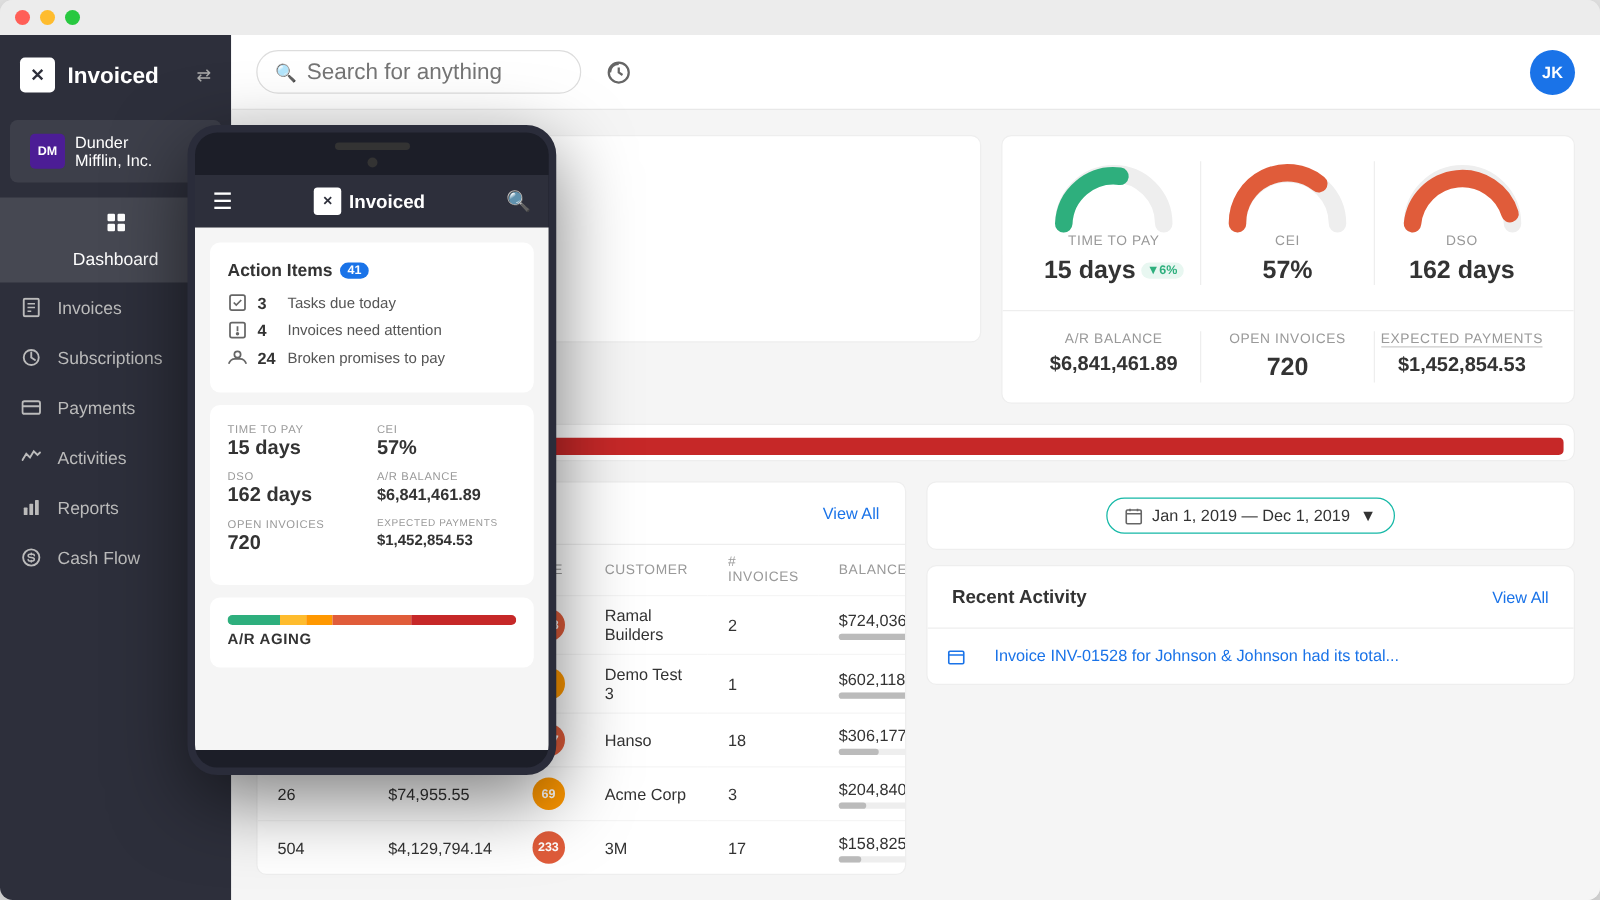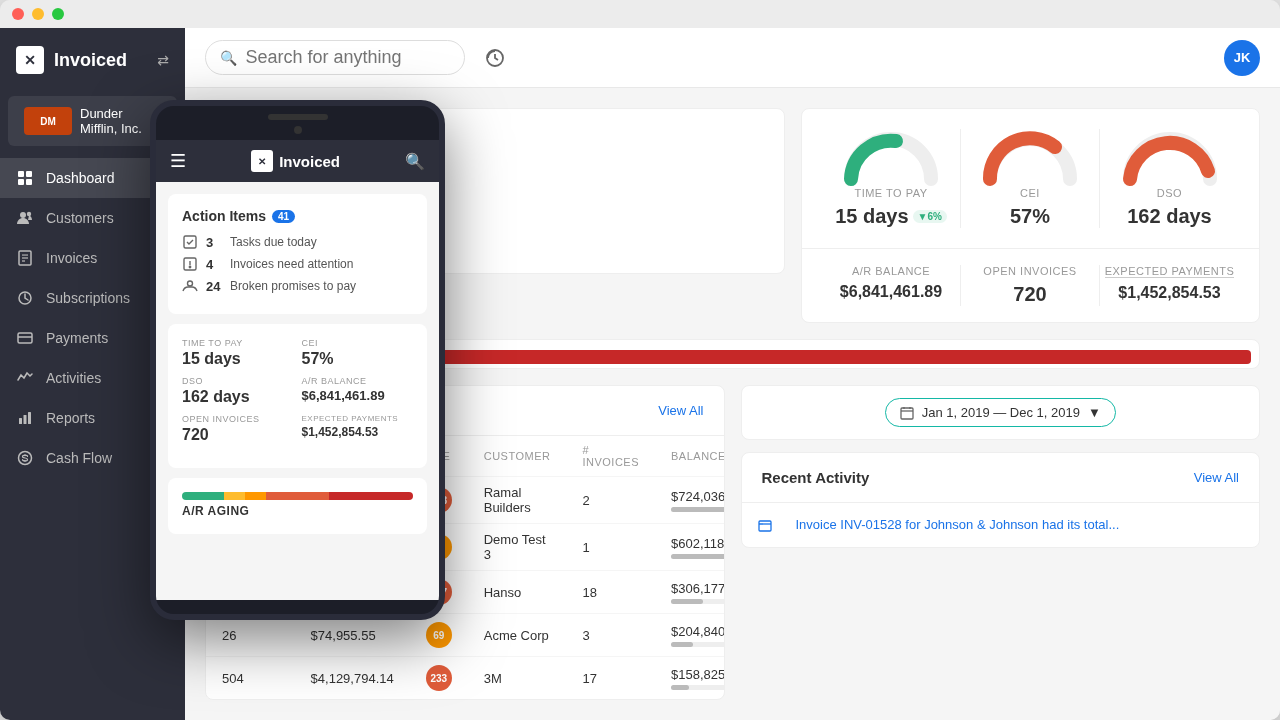--- a/index.html
+++ b/index.html
@@ -14,26 +14,26 @@
     .tl-green { background: #28c840; }
     .app-body { display: flex; flex: 1; overflow: hidden; }
 
     
     .sidebar { width: 185px; background: #2d2f3b; display: flex; flex-direction: column; flex-shrink: 0; }
     .sidebar-logo { display: flex; align-items: center; gap: 10px; padding: 18px 16px; }
     .logo-icon { width: 28px; height: 28px; background: #fff; border-radius: 4px; display: flex; align-items: center; justify-content: center; font-weight: 900; color: #2d2f3b; font-size: 14px; }
     .logo-text { color: #fff; font-size: 18px; font-weight: 600; }
     .sidebar-collapse { margin-left: auto; color: #aaa; font-size: 14px; cursor: pointer; }
     .company-selector { display: flex; align-items: center; gap: 8px; padding: 10px 16px; background: rgba(255,255,255,0.08); margin: 4px 8px; border-radius: 6px; cursor: pointer; }
-    .company-avatar { width: 48px; height: 28px; background: #c2410c; border-radius: 4px; display: flex; align-items: center; justify-content: center; font-size: 10px; color: #fff; font-weight: 600; flex-shrink: 0; }
+    .company-avatar { width: 28px; height: 28px; background: #4c1d95; border-radius: 4px; display: flex; align-items: center; justify-content: center; font-size: 10px; color: #fff; font-weight: 600; flex-shrink: 0; }
     .company-name { color: #fff; font-size: 13px; font-weight: 500; flex: 1; }
     .company-caret { color: #aaa; font-size: 10px; }
     .nav-items { margin-top: 8px; }
     .nav-item { display: flex; align-items: center; gap: 12px; padding: 11px 16px; cursor: pointer; color: #bbb; font-size: 14px; transition: background 0.15s; }
-    .nav-item.active { background: rgba(255,255,255,0.12); color: #fff; }
+    .nav-item.active { background: rgba(255,255,255,0.12); color: #fff; flex-direction: column; }
     .nav-icon { width: 18px; height: 18px; display: flex; align-items: center; justify-content: center; flex-shrink: 0; }
     .nav-label { font-size: 14px; }
 
     
     .main { flex: 1; display: flex; flex-direction: column; background: #f5f5f5; overflow: hidden; }
 
     
     .header { height: 60px; background: #fff; border-bottom: 1px solid #e8e8e8; display: flex; align-items: center; padding: 0 20px; gap: 12px; flex-shrink: 0; }
     .search-box { display: flex; align-items: center; gap: 8px; border: 1px solid #ddd; border-radius: 20px; padding: 6px 14px; width: 260px; background: #fff; }
     .search-icon-svg { color: #aaa; font-size: 14px; }
@@ -133,31 +133,20 @@
                 <rect x="9" y="1" width="6" height="6" rx="1"></rect>
                 <rect x="1" y="9" width="6" height="6" rx="1"></rect>
                 <rect x="9" y="9" width="6" height="6" rx="1"></rect>
               </svg>
           </div>
           <span class="nav-label">Dashboard</span>
         </div>
         <div class="nav-item">
           <div class="nav-icon">
             <svg width="16" height="16" viewBox="0 0 16 16" fill="currentColor">
-                <circle cx="6" cy="5" r="3"></circle>
-                <path d="M0 14c0-3.3 2.7-6 6-6s6 2.7 6 6H0z"></path>
-                <circle cx="12" cy="4" r="2.2"></circle>
-                <path d="M11 10h4c0-2.2-1.3-4-3-4.5"></path>
-              </svg>
-          </div>
-          <span class="nav-label">Customers</span>
-        </div>
-        <div class="nav-item">
-          <div class="nav-icon">
-            <svg width="16" height="16" viewBox="0 0 16 16" fill="currentColor">
                 <rect x="2" y="1" width="12" height="14" rx="1" fill="none" stroke="currentColor" stroke-width="1.5"></rect>
                 <line x1="5" y1="5" x2="11" y2="5" stroke="currentColor" stroke-width="1.2"></line>
                 <line x1="5" y1="8" x2="11" y2="8" stroke="currentColor" stroke-width="1.2"></line>
                 <line x1="5" y1="11" x2="8" y2="11" stroke="currentColor" stroke-width="1.2"></line>
               </svg>
           </div>
           <span class="nav-label">Invoices</span>
         </div>
         <div class="nav-item">
           <div class="nav-icon">

